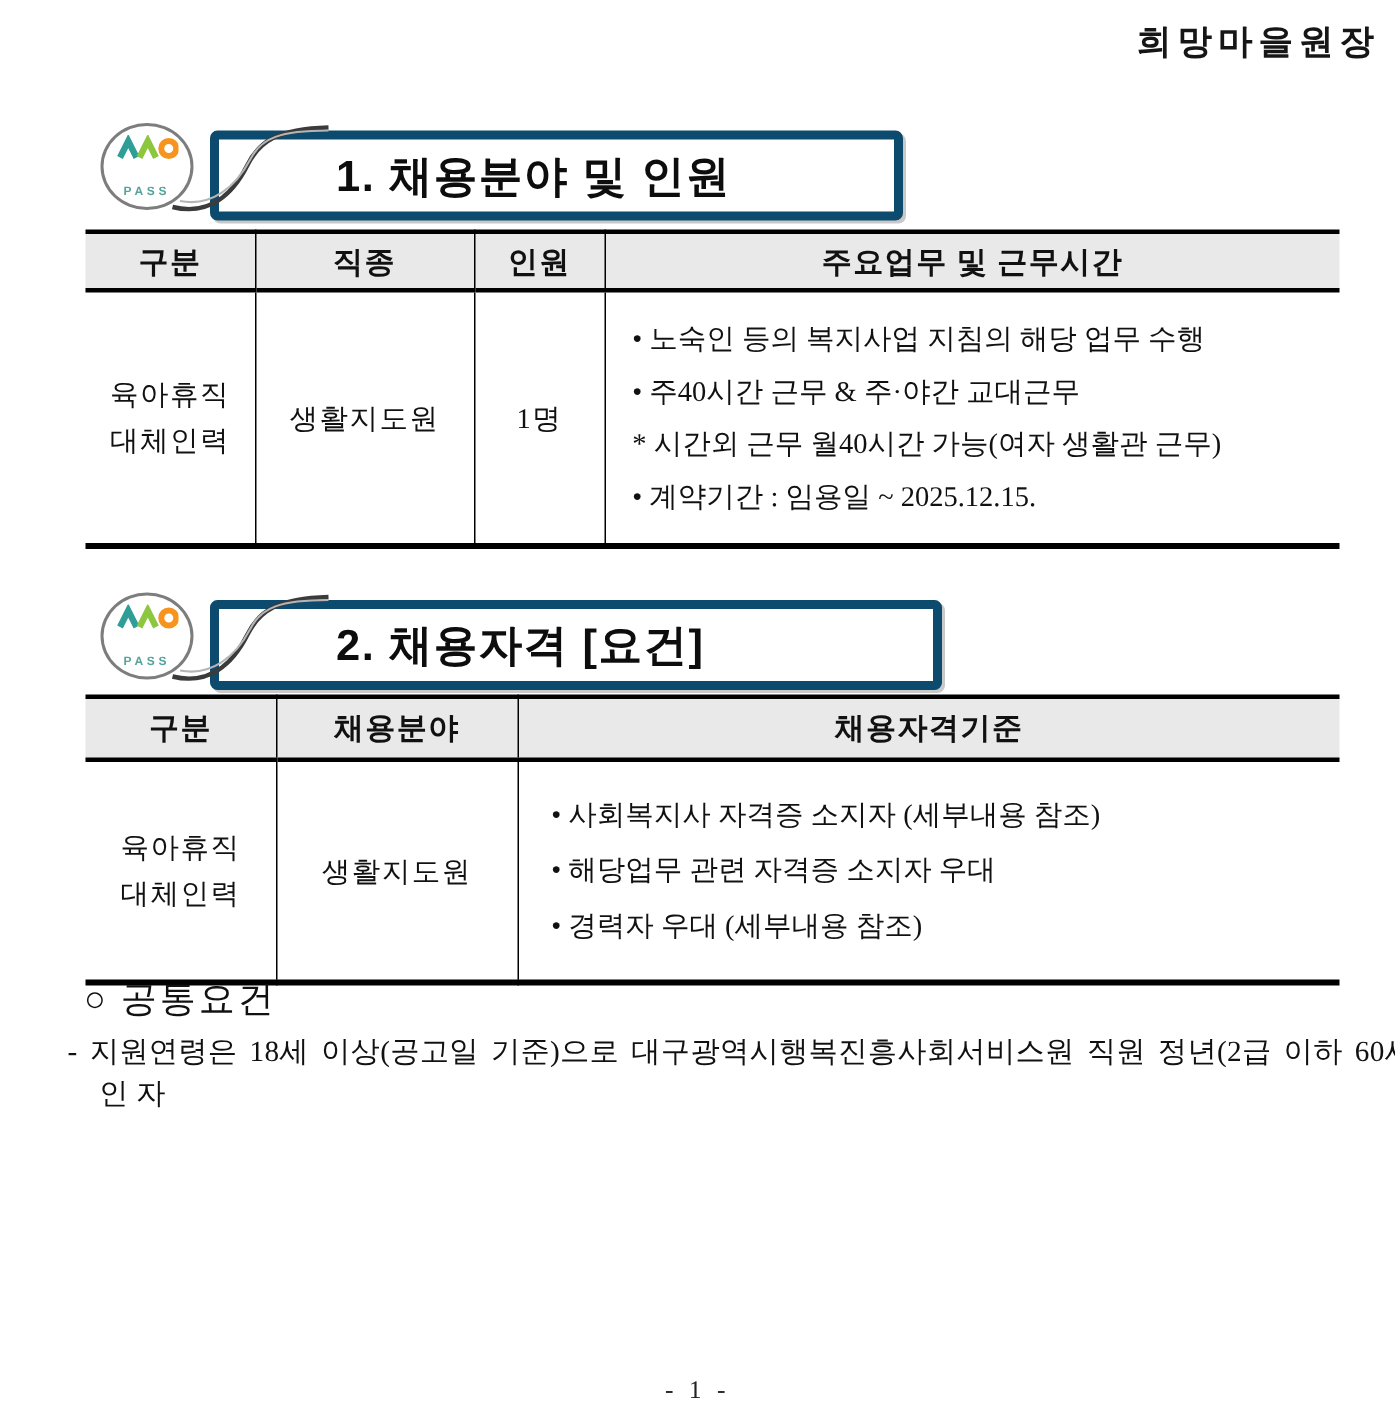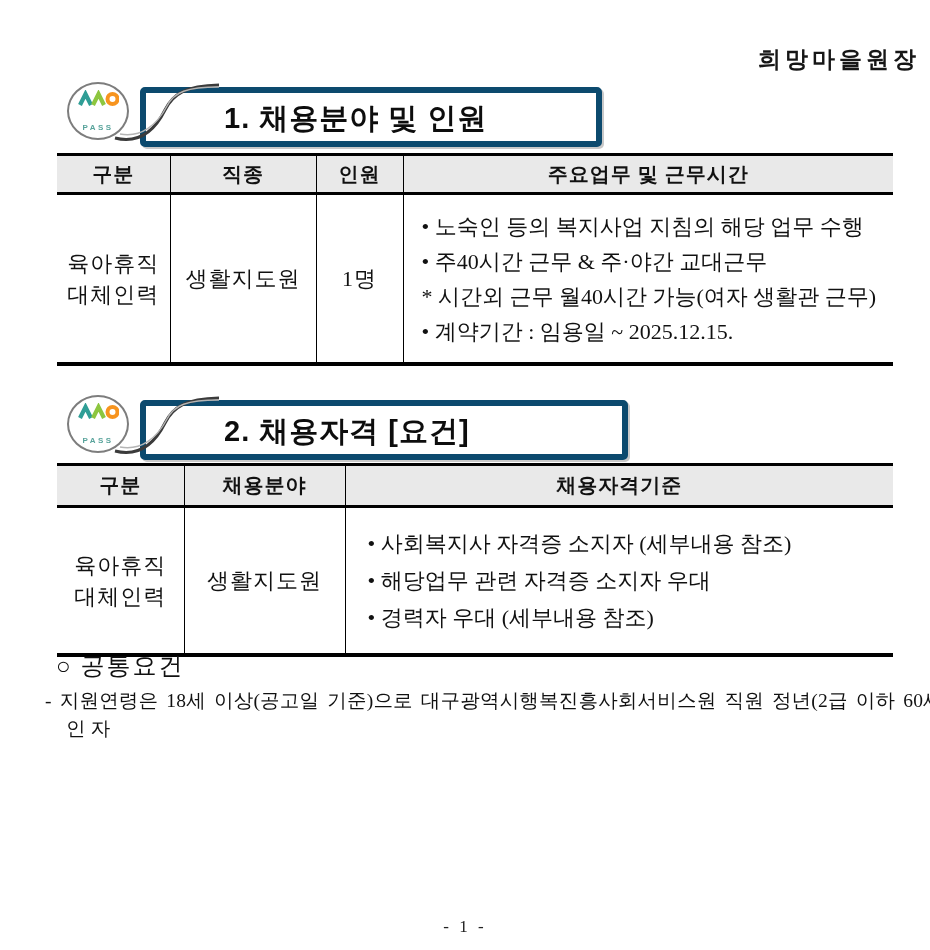--- a/index.html
+++ b/index.html
@@ -3,21 +3,21 @@
 <meta charset="utf-8">
 <style>
   html,body{margin:0;padding:0;background:#fff;}
   .page{
     position:relative;width:930px;height:950px;background:#ffffff;
     font-family:"Liberation Serif","DejaVu Serif",serif;color:#111;overflow:hidden;
   }
   
   .doc-author{
     position:absolute;top:12px;right:10px;font-size:23px;font-weight:bold;
-    letter-spacing:4px;color:#161616;margin-top:32px;
+    letter-spacing:4px;color:#161616;
   }
   
   .banner{position:absolute;left:65px;height:62px;}
   .banner-box{
     position:absolute;top:5px;height:48px;background:#fff;
     border:6px solid #0c4a6e;border-radius:5px;
     box-shadow:2px 2px 0 #c9c9c9;z-index:1;
   }
   .banner-title{
     position:absolute;left:78px;top:0;height:48px;line-height:50px;
@@ -40,21 +40,21 @@
     border-top:3px solid #000;border-bottom:4px solid #000;
   }
   .tbl1{top:153px;}
   .tbl2{top:463px;}
   .tbl th{
     background:#e9e9e9;border-bottom:3px solid #000;
     font-size:20px;font-weight:bold;letter-spacing:1px;text-align:center;padding:0;
   }
   .tbl1 th{height:36px;}
   .tbl2 th{height:39px;}
-  .tbl td{vertical-align:middle;font-size:22px;padding:0;}
+  .tbl td{vertical-align:middle;font-size:19px;padding:0;}
   .tbl th + th,.tbl td + td{border-left:1px solid #000;}
   .tbl1 td{height:151px;}
   .tbl2 td{height:133px;}
   .cell-center{text-align:center;letter-spacing:1px;}
   .two-line div{line-height:31px;}
   .duty-cell{padding:8px 6px 8px 18px !important;}
   .duty-cell div{line-height:35px;white-space:nowrap;}
   .crit-cell{padding:6px 6px 6px 22px !important;}
   .crit-cell div{line-height:37px;white-space:nowrap;}
   

